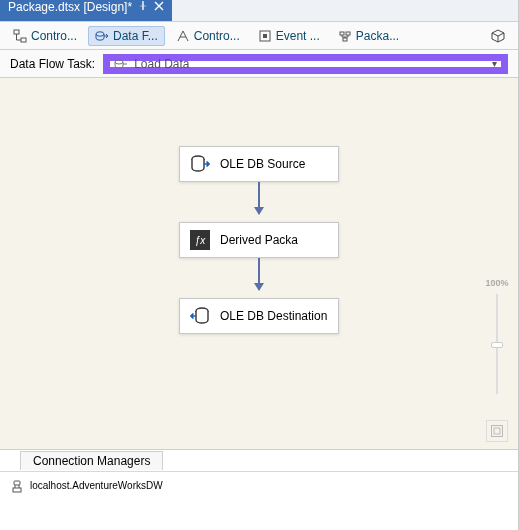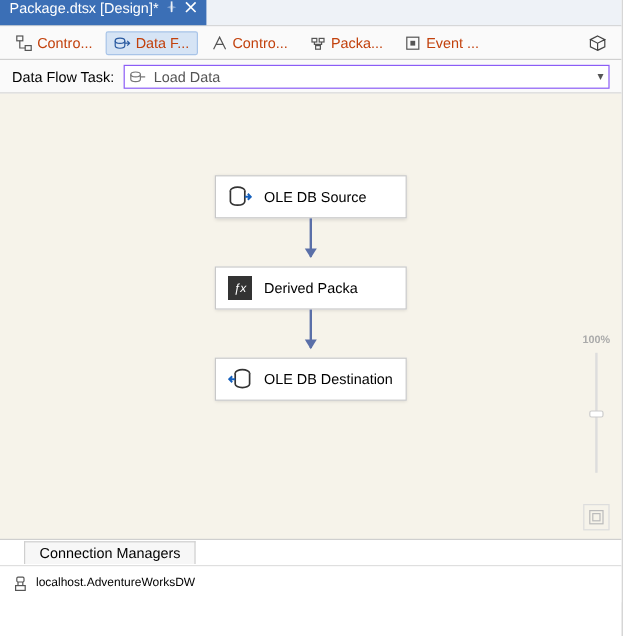--- a/index.html
+++ b/index.html
@@ -2,25 +2,25 @@
 <html><head>
 <meta charset="utf-8">
 <style>
 * { box-sizing: border-box; margin: 0; padding: 0; font-family: "Segoe UI", Tahoma, sans-serif; }
 body { width: 519px; height: 530px; background: #fff; overflow: hidden; border-right: 1px solid #ccc; }
 .tab-row { height: 22px; display: flex; align-items: stretch; background: #eef2f7; border-bottom: 1px solid #d0d0d0; }
 .file-tab { display: flex; align-items: flex-start; gap: 6px; padding: 0 8px; background: #3b6fb6; color: #fff; font-size: 12px; }
 .file-tab .dirty { opacity: .9; }
 .file-tab svg { width: 10px; height: 10px; }
 .toolbar { height: 28px; display: flex; align-items: center; gap: 4px; padding: 2px 6px; border-bottom: 1px solid #d0d0d0; background: #fafafa; }
-.tbtn { display: flex; align-items: center; gap: 4px; padding: 2px 6px; font-size: 12px; color: #c2410c; border: 1px solid transparent; border-radius: 2px; cursor: pointer; white-space: nowrap; max-width: 80px; overflow: hidden; }
+.tbtn { display: flex; align-items: center; gap: 4px; padding: 2px 6px; font-size: 12px; color: #0c4a6e; border: 1px solid transparent; border-radius: 2px; cursor: pointer; white-space: nowrap; max-width: 80px; overflow: hidden; }
 .tbtn.active { background: #d6e4f5; border-color: #a8c4e8; }
 .tbtn .ico { width: 14px; height: 14px; display: inline-flex; align-items: center; justify-content: center; }
 .taskbar { height: 28px; display: flex; align-items: center; gap: 8px; padding: 4px 10px; background: #fafafa; border-bottom: 1px solid #d0d0d0; font-size: 12px; }
-.task-select { flex: 1; height: 20px; border: 1px solid #8b5cf6; display: flex; align-items: center; padding: 0 4px; background: #fff; cursor: pointer; gap: 6px; }
+.task-select { flex: 1; height: 20px; border: 7px solid #8b5cf6; display: flex; align-items: center; padding: 0 4px; background: #fff; cursor: pointer; gap: 6px; }
 .task-select .sel-ico { width: 14px; height: 14px; }
 .task-select .sel-text { flex: 1; color: #555; }
 .task-select .chev { color: #555; font-size: 10px; }
 .canvas-wrap { position: relative; height: 372px; background: #f6f3ea; border-bottom: 1px solid #cfcfcf; }
 .canvas { position: absolute; inset: 0; }
 .node { position: absolute; width: 160px; height: 36px; background: #fff; border: 1px solid #c8c8c8; box-shadow: 0 1px 3px rgba(0,0,0,.12); display: flex; align-items: center; gap: 10px; padding: 0 10px; font-size: 12px; cursor: move; }
 .node .nimg { width: 20px; height: 20px; }
 .arrow { position: absolute; left: 258px; width: 2px; background: #5a6fa8; }
 .arrow::after { content: ""; position: absolute; left: -4px; bottom: -1px; border-left: 5px solid transparent; border-right: 5px solid transparent; border-top: 8px solid #5a6fa8; }
 .zoom-rail { position: absolute; right: 6px; top: 200px; width: 30px; display: flex; flex-direction: column; align-items: center; gap: 6px; color: #aaa; font-size: 9px; font-weight: bold; }
@@ -79,36 +79,36 @@
     <span class="ico">
         <svg viewBox="0 0 14 14">
           <path d="M2 12 L7 2 L12 12 M4 8 H10" stroke="#555" fill="none"></path>
         </svg>
       </span>
     <span>Contro...</span>
   </div>
   <div class="tbtn">
     <span class="ico">
         <svg viewBox="0 0 14 14">
+          <rect x="2" y="2" width="10" height="10" fill="none" stroke="#555"></rect>
+          <rect x="5" y="5" width="4" height="4" fill="#555"></rect>
+        </svg>
+      </span>
+    <span>Event ...</span>
+  </div>
+  <div class="tbtn">
+    <span class="ico">
+        <svg viewBox="0 0 14 14">
           <rect x="2" y="3" width="4" height="3" fill="none" stroke="#555"></rect>
           <rect x="8" y="3" width="4" height="3" fill="none" stroke="#555"></rect>
           <rect x="5" y="9" width="4" height="3" fill="none" stroke="#555"></rect>
           <path d="M4 6 V8 H10 V6 M7 8 V9" stroke="#555" fill="none"></path>
         </svg>
       </span>
     <span>Packa...</span>
-  </div>
-  <div class="tbtn">
-    <span class="ico">
-        <svg viewBox="0 0 14 14">
-          <rect x="2" y="2" width="10" height="10" fill="none" stroke="#555"></rect>
-          <rect x="5" y="5" width="4" height="4" fill="#555"></rect>
-        </svg>
-      </span>
-    <span>Event ...</span>
   </div>
   <div style="flex:1"></div>
   <div class="tbtn" style="max-width:30px">
     <span class="ico">
         <svg viewBox="0 0 14 14">
           <path d="M7 1 L13 4 L7 7 L1 4 Z M1 4 V10 L7 13 V7 M13 4 V10 L7 13" fill="none" stroke="#444"></path>
         </svg>
       </span>
 
   </div>

